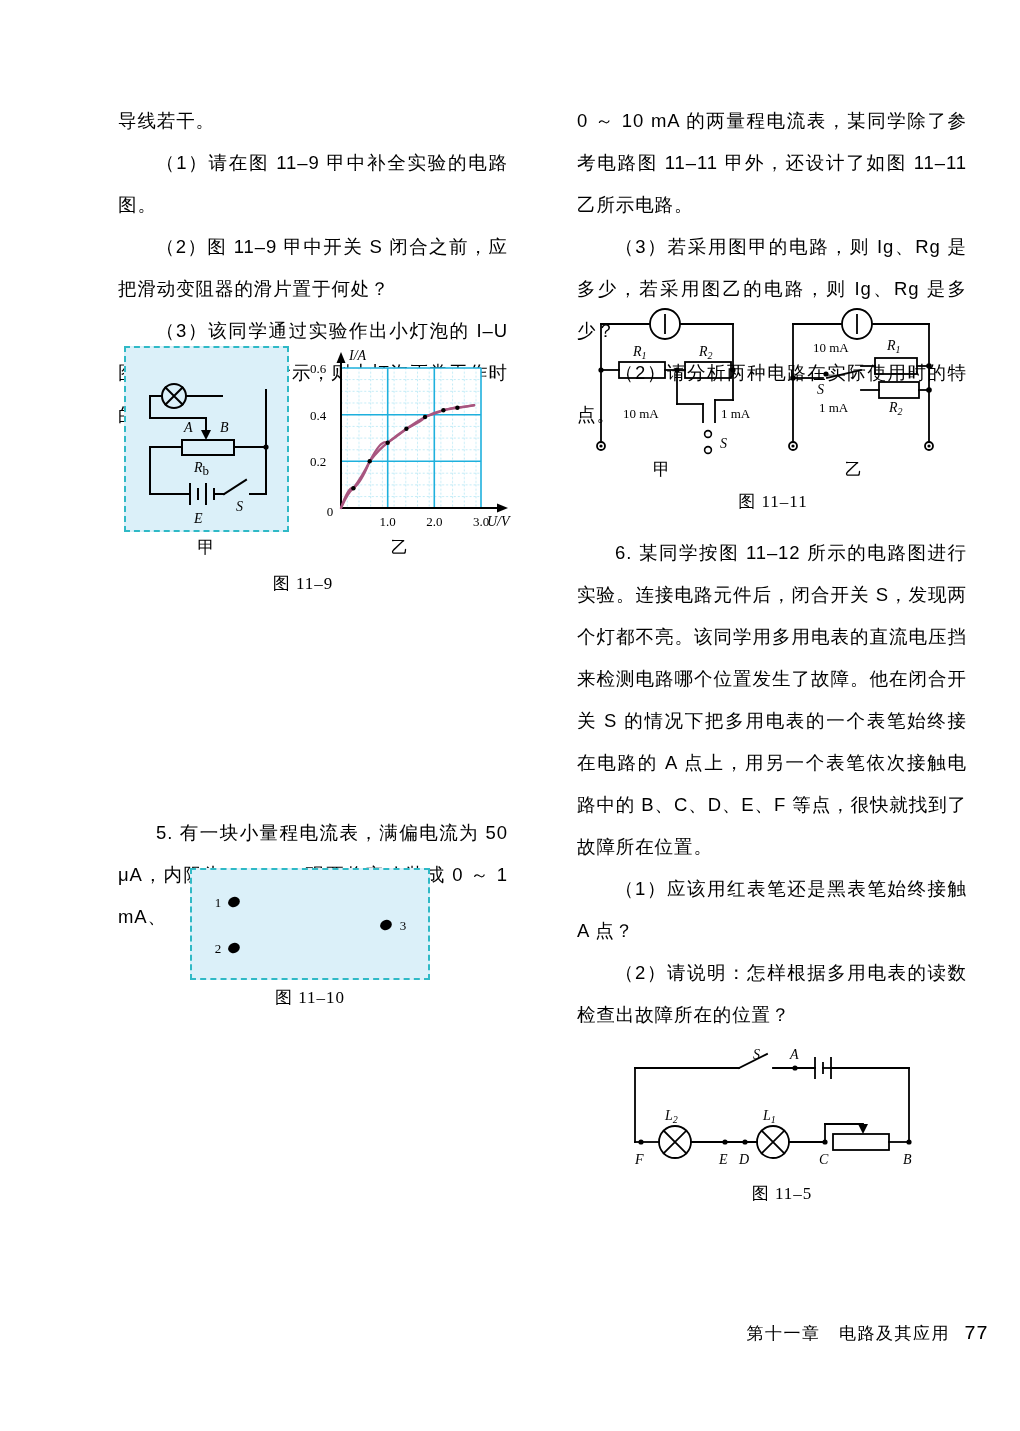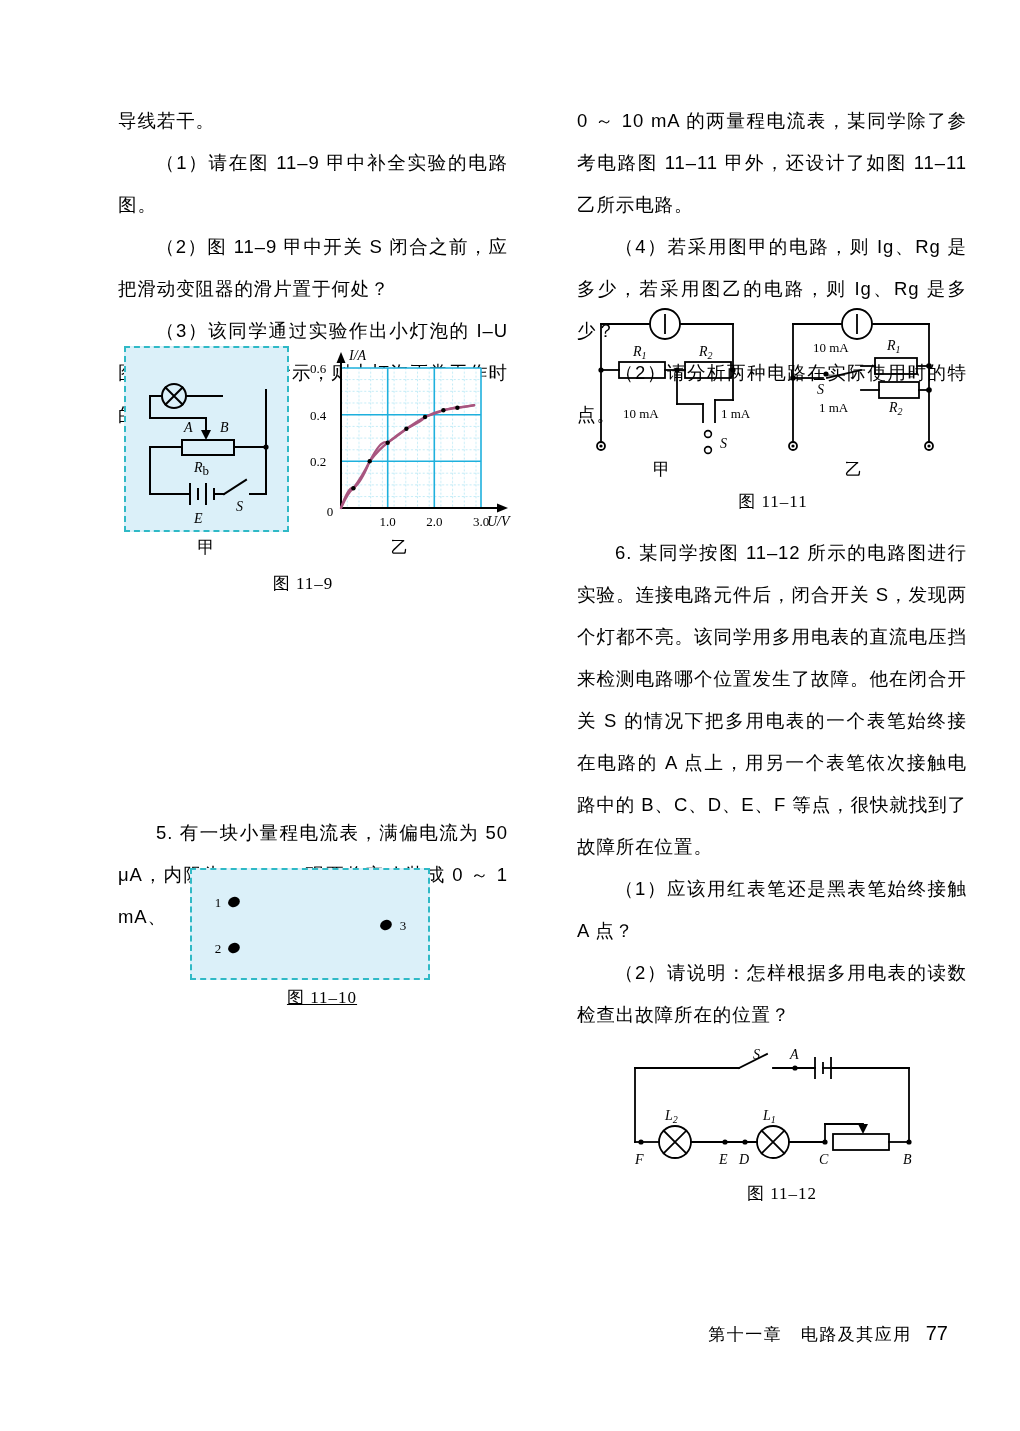--- a/index.html
+++ b/index.html
@@ -37,23 +37,23 @@
     box-sizing:border-box;
   }
 
   svg{display:block;}
   .lbl{font-family:"Liberation Serif",serif;font-style:italic;font-size:14px;}
   .lbl-n{font-family:"Liberation Serif",serif;font-size:13px;font-style:normal;}
 
   
   .footer{
     position:absolute;left:0;top:1322px;width:1020px;
-    text-align:right;padding-right:72px;box-sizing:border-box;
+    text-align:right;padding-right:32px;box-sizing:border-box;
     font-size:17px;letter-spacing:1.5px;
-    font-family:Liberation Sans, sans-serif;
+    font-family:Liberation Mono, monospace;
   }
   .footer .pno{font-size:20px;margin-left:14px;letter-spacing:0;}
 </style>
 </head>
 <body>
 
 <div class="page">
 
   <div class="col col-left">
 
@@ -191,31 +191,31 @@
         <svg style="position:absolute;left:72px;top:0px;" width="240" height="112" viewBox="0 0 240 112">
           <g fill="#000">
             <ellipse cx="44" cy="34" rx="6" ry="5" transform="rotate(-25 44 34)"></ellipse>
             <ellipse cx="44" cy="80" rx="6" ry="5" transform="rotate(-25 44 80)"></ellipse>
             <ellipse cx="196" cy="57" rx="6" ry="5" transform="rotate(-25 196 57)"></ellipse>
           </g>
           <text class="lbl-n" x="28" y="39" text-anchor="middle">1</text>
           <text class="lbl-n" x="28" y="85" text-anchor="middle">2</text>
           <text class="lbl-n" x="213" y="62" text-anchor="middle">3</text>
         </svg>
-        <div class="figcap" style="position:absolute;left:84px;top:118px;width:240px;text-decoration:underline;">图 11–10</div>
+        <div class="figcap" style="position:absolute;left:72px;top:118px;width:240px;">图 11–10</div>
       </div>
 
       <p class="body indent" style="margin-top:8px;">5. 有一块小量程电流表，满偏电流为 50 μA，内阻为 800 Ω。现要将它改装成 0 ～ 1 mA、</p>
     </div>
   </div>
 
   <div class="col col-right">
 
     <p class="body">0 ～ 10 mA 的两量程电流表，某同学除了参考电路图 11–11 甲外，还设计了如图 11–11 乙所示电路。</p>
-    <p class="body indent">（4）若采用图甲的电路，则 Ig、Rg 是多少，若采用图乙的电路，则 Ig、Rg 是多少？</p>
+    <p class="body indent">（3）若采用图甲的电路，则 Ig、Rg 是多少，若采用图乙的电路，则 Ig、Rg 是多少？</p>
     <p class="body indent">（2）请分析两种电路在实际使用时的特点。</p>
 
     <div class="fig" style="left:-4px;top:200px;width:396px;height:210px;">
 
       <svg style="position:absolute;left:14px;top:0px;" width="190" height="170" viewBox="0 0 190 170">
         <g stroke="#000" stroke-width="1.8" fill="none" stroke-linecap="square">
 
           <path d="M14 24 L62 24"></path>
           <circle cx="78" cy="24" r="15"></circle>
           <path d="M94 24 L146 24"></path>
@@ -354,21 +354,21 @@
           <text class="lbl" x="136" y="13">S</text>
           <text class="lbl" x="173" y="13">A</text>
           <text class="lbl" x="286" y="118">B</text>
           <text class="lbl" x="202" y="118">C</text>
           <text class="lbl" x="122" y="118">D</text>
           <text class="lbl" x="102" y="118">E</text>
           <text class="lbl" x="18" y="118">F</text>
           <text class="lbl" x="146" y="74">L<tspan font-size="10" dy="3">1</tspan></text>
           <text class="lbl" x="48" y="74">L<tspan font-size="10" dy="3">2</tspan></text>
         </svg>
-        <div class="figcap" style="position:absolute;left:40px;top:136px;width:330px;">图 11–12</div>
+        <div class="figcap" style="position:absolute;left:40px;top:136px;width:330px;">图 11–5</div>
       </div>
     </div>
   </div>
 
   <div class="footer">
     <span>第十一章　电路及其应用</span><span class="pno">77</span>
   </div>
 
 </div>
 

